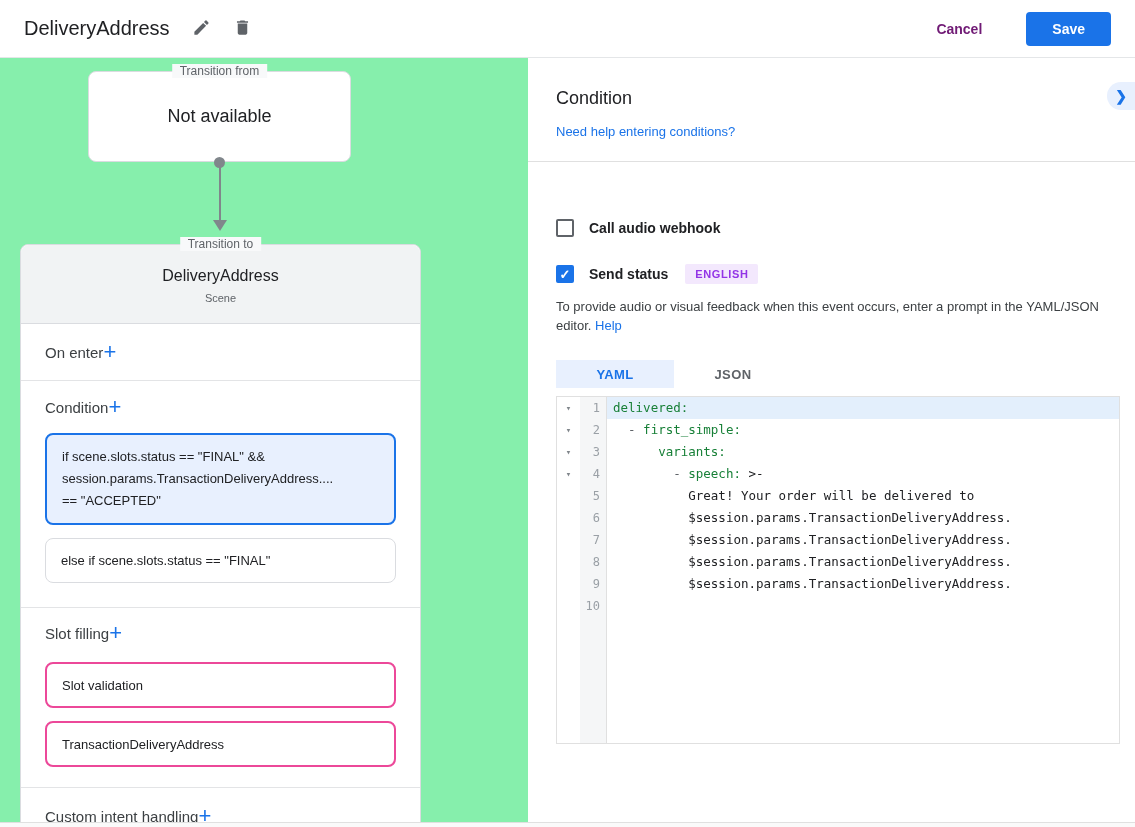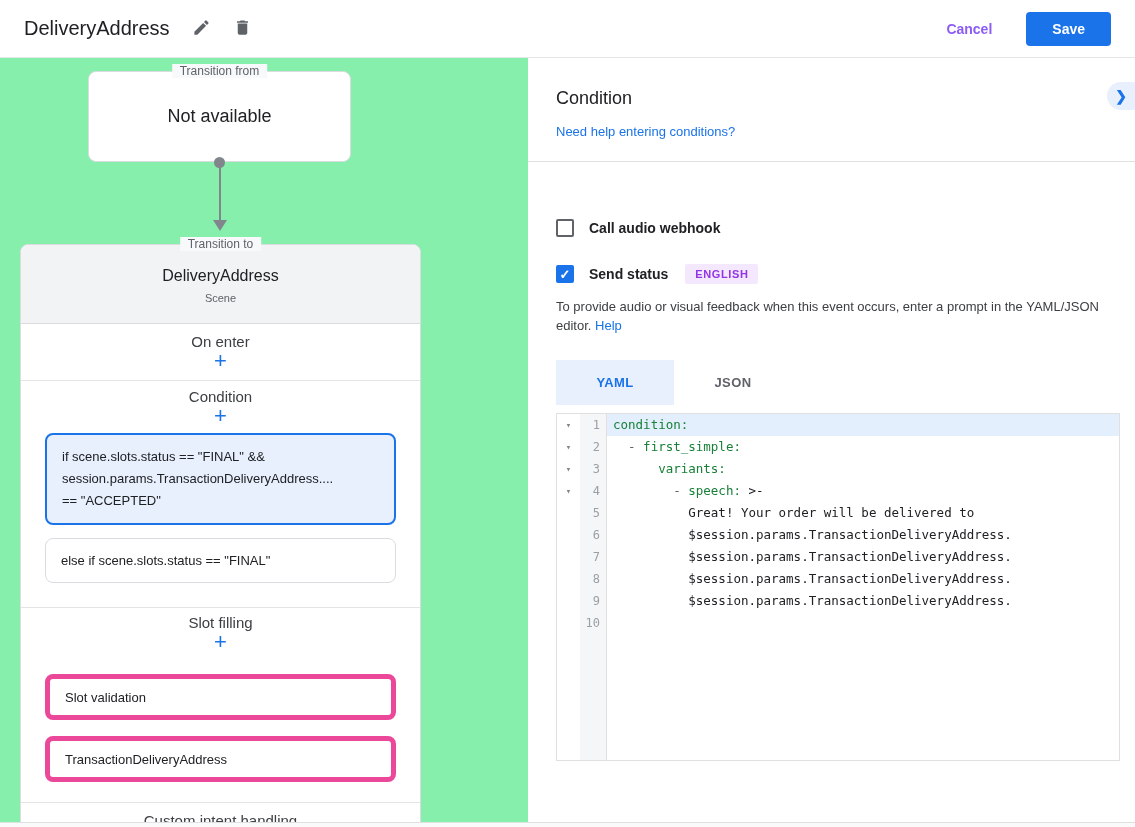--- a/index.html
+++ b/index.html
@@ -7,22 +7,22 @@
               font-family:"Liberation Sans", sans-serif; color:#202124; }
 
   
   .topbar { height:58px; background:#fff; border-bottom:1px solid #e4e6e8;
             display:flex; align-items:center; padding:0 24px; }
   .page-title { font-size:20px; font-weight:400; color:#202124; }
   .icon-btn { border:none; background:none; cursor:pointer; margin-left:22px;
               display:flex; align-items:center; color:#5f6368; }
   .icon-btn svg { fill:#5f6368; }
   .topbar .spacer { flex:1; }
-  .cancel-btn { border:none; background:none; color:#8b5cf6; font-size:14px;
-                font-weight:bold; cursor:pointer; margin-right:34px; font-family:inherit; }
+  .cancel-btn { border:none; background:none; color:#701a75; font-size:14px;
+                font-weight:bold; cursor:pointer; margin-right:44px; font-family:inherit; }
   .save-btn { background:#1a73e8; color:#fff; border:none; border-radius:4px;
               font-size:14px; font-weight:bold; padding:9px 26px; cursor:pointer; font-family:inherit; }
 
   
   .main { display:flex; height:764px; }
   .canvas { width:528px; background:#86efac; position:relative; flex:none; overflow:hidden; }
   .panel { flex:1; background:#fff; position:relative; overflow:hidden; }
   .bottom-strip { height:5px; background:#fafafa; border-top:1px solid #e0e0e0; }
 
   
@@ -40,31 +40,31 @@
                 border-top:11px solid #80868b; }
 
   
   .scene-card { position:absolute; left:20px; top:186px; width:401px; height:620px;
                 background:#fff; border:1px solid #dadce0; border-radius:8px; }
   .scene-card .box-legend { background:#f8f9fa; }
   .scene-head { background:#f1f3f4; border-bottom:1px solid #dadce0;
                 border-radius:8px 8px 0 0; height:79px; text-align:center; padding-top:22px; }
   .scene-name { font-size:16px; color:#202124; }
   .scene-type { font-size:11px; color:#5f6368; margin-top:7px; }
-  .sec-row { display:flex; align-items:center; justify-content:center;
-             padding:0 24px; height:56px;flex-direction:column; }
+  .sec-row { display:flex; align-items:center; justify-content:flex-start;
+             padding:0 24px; height:56px; }
   .sec-label { font-size:15px; color:#3c4043; }
   .plus-icon { color:#1a73e8; font-size:22px; font-weight:400; cursor:pointer; line-height:1; }
   .sec-divider { border-top:1px solid #e3e4e6; }
   .cond-card-sel { margin:0 24px 13px 24px; background:#e8f0fe; border:2px solid #1a73e8;
                    border-radius:8px; padding:11px 15px; font-size:13px; line-height:22px;
                    color:#202124; white-space:pre-line; cursor:pointer; }
   .cond-card { margin:0 24px 24px 24px; background:#fff; border:1px solid #dadce0;
                border-radius:8px; padding:14px 15px; font-size:13px; color:#202124; cursor:pointer; }
-  .slot-card { margin:16px 24px 13px 24px; background:#fff; border:5px solid #ec4899;
+  .slot-card { margin:4px 24px 13px 24px; background:#fff; border:2px solid #ec4899;
                border-radius:8px; height:46px; display:flex; align-items:center;
                padding:0 15px; font-size:13px; color:#202124; cursor:pointer; }
   .slot-card.last { margin-bottom:20px; }
 
   
   .p-sec1 { padding:30px 15px 0 28px; position:relative; }
   .panel-title { font-size:18px; font-weight:400; color:#202124; }
   .chevron-pill { position:absolute; right:0; top:24px; width:28px; height:28px;
                   background:#e8f0fe; border-radius:15px 0 0 15px; border:none; cursor:pointer;
                   display:flex; align-items:center; justify-content:center;
@@ -87,21 +87,21 @@
   .checkbox.checked { background:#1a73e8; border-color:#1a73e8; display:flex;
                       align-items:center; justify-content:center; color:#fff;
                       font-size:13px; font-weight:bold; }
   .check-label { margin-left:15px; font-size:14px; font-weight:bold; color:#202124; cursor:pointer; }
   .lang-badge { margin-left:17px; background:#f3e8fd; color:#9334e6; font-size:11px;
                 font-weight:bold; letter-spacing:0.6px; padding:4px 10px; border-radius:2px; }
   .hint-text { margin-top:13px; font-size:13px; color:#3c4043; line-height:19px; max-width:562px; }
   .hint-text a { color:#1a73e8; text-decoration:none; cursor:pointer; }
 
   .tabs { display:flex; margin-top:25px; }
-  .tab { width:118px; height:45px; display:flex; align-items:center; justify-content:center;
+  .tab { width:118px; height:28px; display:flex; align-items:center; justify-content:center;
          font-size:13px; font-weight:bold; letter-spacing:0.4px; color:#5f6368; cursor:pointer; }
   .tab.active { color:#1a73e8; background:#e8f0fe; }
 
   
   .editor { margin-top:8px; border:1px solid #e0e0e0; height:348px; display:flex;
             font-family:"DejaVu Sans Mono", monospace; font-size:12.5px; background:#fff; }
   .ed-fold-col { width:23px; flex:none; background:#fff; }
   .ed-num-col { width:27px; flex:none; background:#f5f6f7; border-right:1px solid #e0e0e0; }
   .ed-code-col { flex:1; overflow:hidden; }
   .ed-fold { height:22px; line-height:22px; text-align:center; color:#80868b; font-size:9px; cursor:pointer; }
@@ -240,21 +240,21 @@
             <div class="ed-num">3</div>
             <div class="ed-num">4</div>
             <div class="ed-num">5</div>
             <div class="ed-num">6</div>
             <div class="ed-num">7</div>
             <div class="ed-num">8</div>
             <div class="ed-num">9</div>
             <div class="ed-num">10</div>
           </div>
         <div class="ed-code-col">
-            <div class="ed-code active"><span class="ypre"></span><span class="ykey">condition:</span><span class="ypost"></span></div>
+            <div class="ed-code active"><span class="ypre"></span><span class="ykey">delivered:</span><span class="ypost"></span></div>
             <div class="ed-code"><span class="ypre">  - </span><span class="ykey">first_simple:</span><span class="ypost"></span></div>
             <div class="ed-code"><span class="ypre">      </span><span class="ykey">variants:</span><span class="ypost"></span></div>
             <div class="ed-code"><span class="ypre">        - </span><span class="ykey">speech:</span><span class="ypost"> &gt;-</span></div>
             <div class="ed-code"><span class="ypre">          </span><span class="ykey"></span><span class="ypost">Great! Your order will be delivered to</span></div>
             <div class="ed-code"><span class="ypre">          </span><span class="ykey"></span><span class="ypost">$session.params.TransactionDeliveryAddress.</span></div>
             <div class="ed-code"><span class="ypre">          </span><span class="ykey"></span><span class="ypost">$session.params.TransactionDeliveryAddress.</span></div>
             <div class="ed-code"><span class="ypre">          </span><span class="ykey"></span><span class="ypost">$session.params.TransactionDeliveryAddress.</span></div>
             <div class="ed-code"><span class="ypre">          </span><span class="ykey"></span><span class="ypost">$session.params.TransactionDeliveryAddress.</span></div>
             <div class="ed-code"><span class="ypre"></span><span class="ykey"></span><span class="ypost"></span></div>
           </div>

